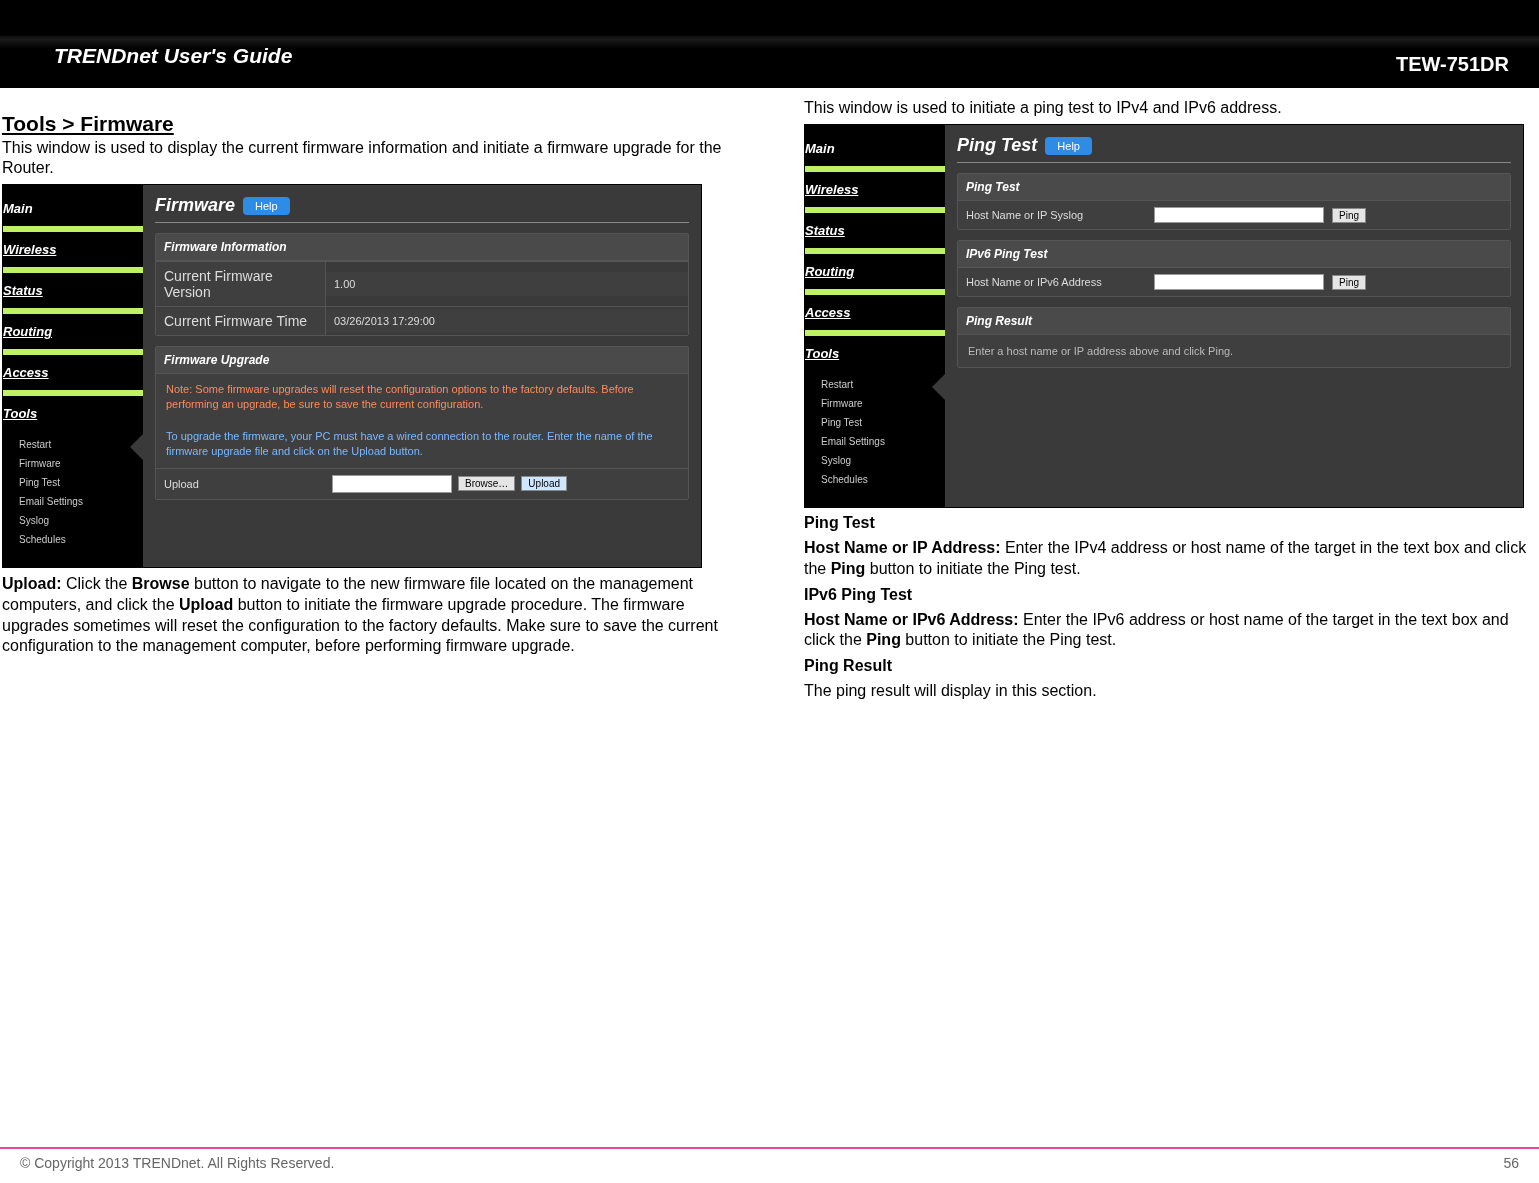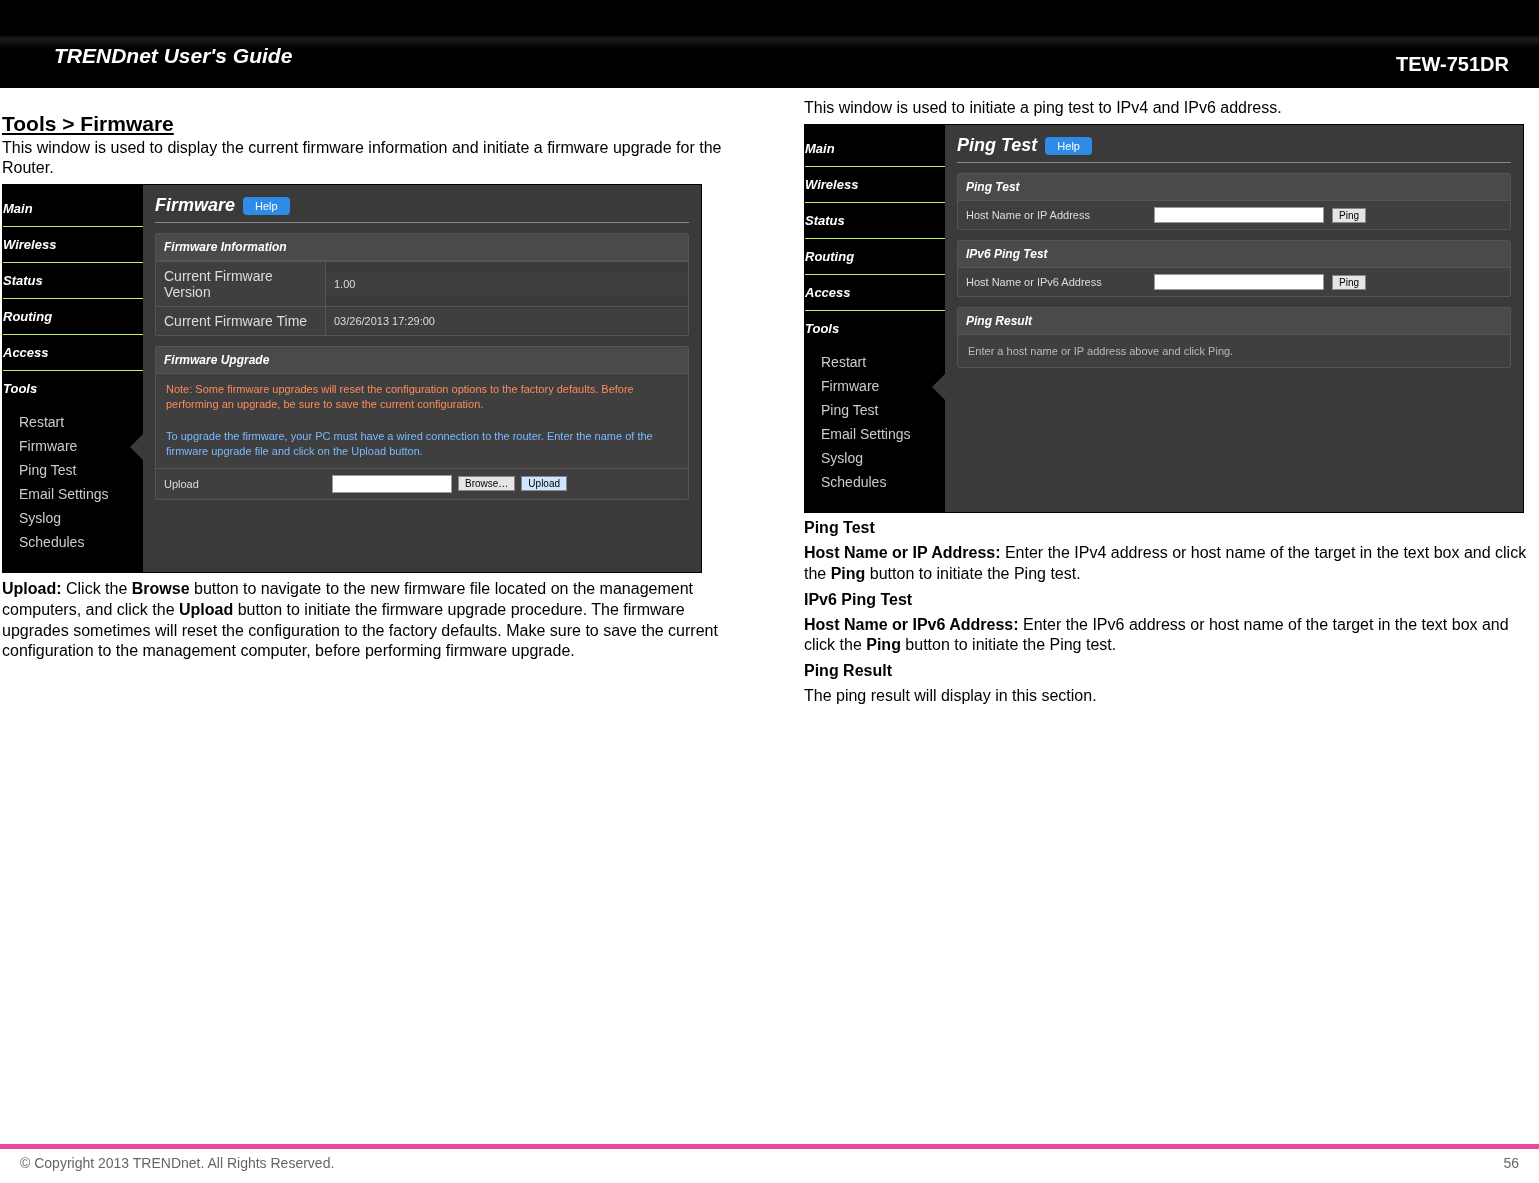--- a/index.html
+++ b/index.html
@@ -58,23 +58,23 @@
   .rs-sidebar {
     width: 140px; background: #000;
     padding: 6px 0 10px 0;
     position: relative;
   }
   .rs-nav-item {
     color: #fff; font-weight: bold; font-style: italic;
     font-size: 13px;
     padding: 10px 0;
   }
-  .rs-nav-item + .rs-nav-item { border-top: 1px solid #bef264; }
+  .rs-nav-item + .rs-nav-item { border-top: 6px solid #bef264; text-decoration: underline; }
   .rs-sub-list { padding: 4px 0 8px 16px; }
-  .rs-sub-item { color: #ccc; font-size: 14px; padding: 4px 0; }
+  .rs-sub-item { color: #ccc; font-size: 10px; padding: 4px 0; }
   .rs-arrow {
     position: absolute; right: -1px;
     width: 0; height: 0;
     border-top: 14px solid transparent;
     border-bottom: 14px solid transparent;
     border-right: 14px solid #3a3a3a;
   }
 
   .rs-main {
     flex: 1; background: #3a3a3a;
@@ -155,21 +155,21 @@
     padding: 0 2px;
   }
   .rs-result-body {
     padding: 10px; background: #3f3f3f; color: #bbb;
     font-size: 11px;
   }
 
   
   .page-footer {
     position: absolute; bottom: 12px; left: 0; width: 100%;
-    border-top: 5px solid #ec4899;
+    border-top: 2px solid #ec4899;
     padding: 6px 20px 0 20px;
     display: flex; justify-content: space-between;
     color: #666; font-size: 14px;
     font-family: "Segoe UI", Arial, sans-serif;
   }
 </style>
 </head>
 <body>
 
 <div class="page">
@@ -268,21 +268,21 @@
           <div class="rs-main">
             <div class="rs-title-row">
               <span class="rs-page-title">Ping Test</span>
               <button class="help-btn">Help</button>
             </div>
             <hr class="rs-hr">
 
             <div class="rs-panel">
               <div class="rs-panel-head">Ping Test</div>
               <div class="rs-ping-row">
-                <div class="rs-ping-label">Host Name or IP Address</div>
+                <div class="rs-ping-label">Host Name or IP Syslog</div>
                 <input class="rs-text-input" style="">
                 <button class="rs-small-btn">Ping</button>
               </div>
             </div>
 
             <div class="rs-panel">
               <div class="rs-panel-head">IPv6 Ping Test</div>
               <div class="rs-ping-row">
                 <div class="rs-ping-label">Host Name or IPv6 Address</div>
                 <input class="rs-text-input" style="">

